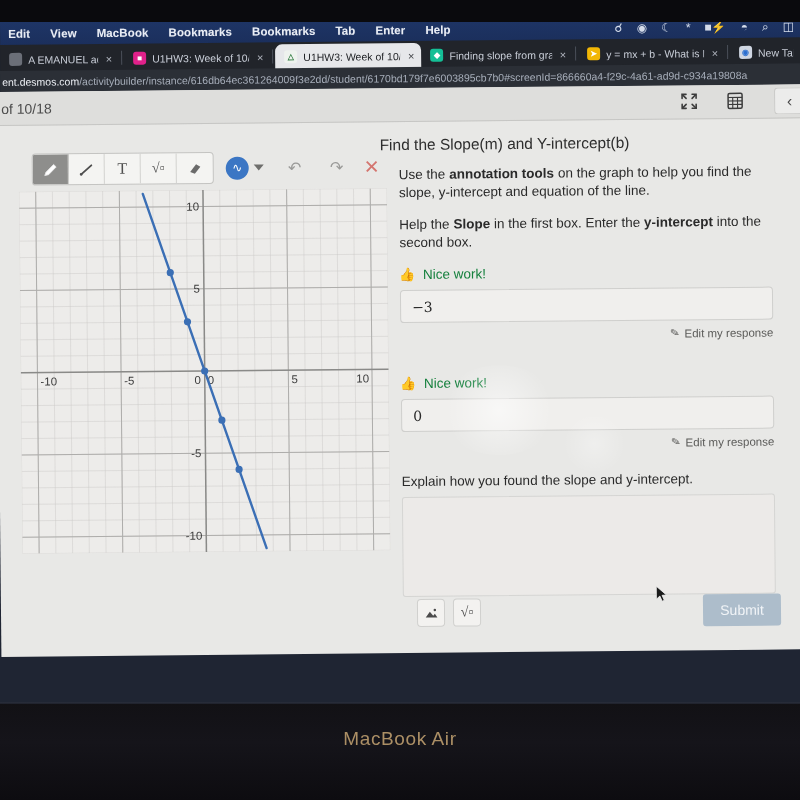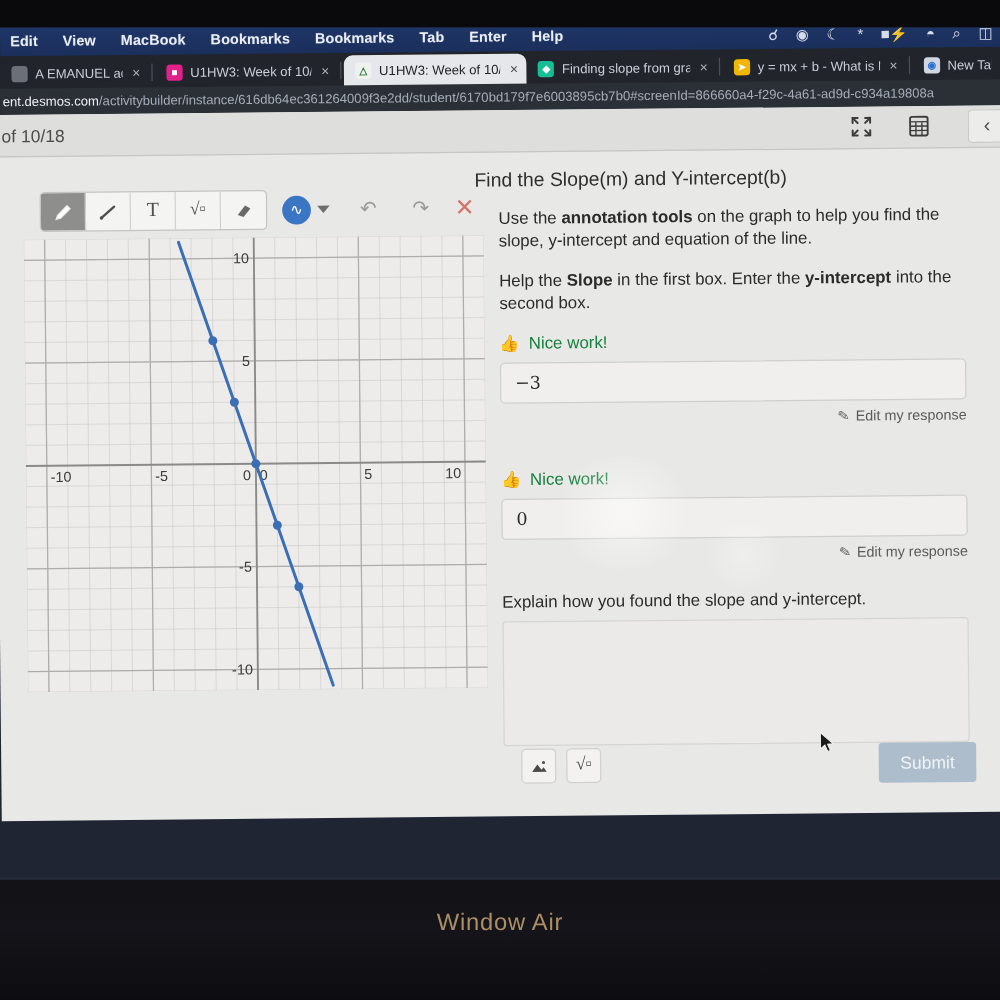--- a/index.html
+++ b/index.html
@@ -497,15 +497,15 @@
 
       <svg class="cursor" viewBox="0 0 12 17">
         <path d="M0.5 0.5 L0.5 13.5 L4 10.4 L6.3 15.6 L8.4 14.7 L6.2 9.7 L10.6 9.4 Z" fill="#1b1b1b" stroke="#f2f2f2" stroke-width="0.8"></path>
       </svg>
     </div>
 
   </div>
 
   <div class="hinge"></div>
   <div class="chassis">
-    <div class="brand">Window Air</div>
+    <div class="brand">MacBook Air</div>
   </div>
 </div>
 
 </body></html>

